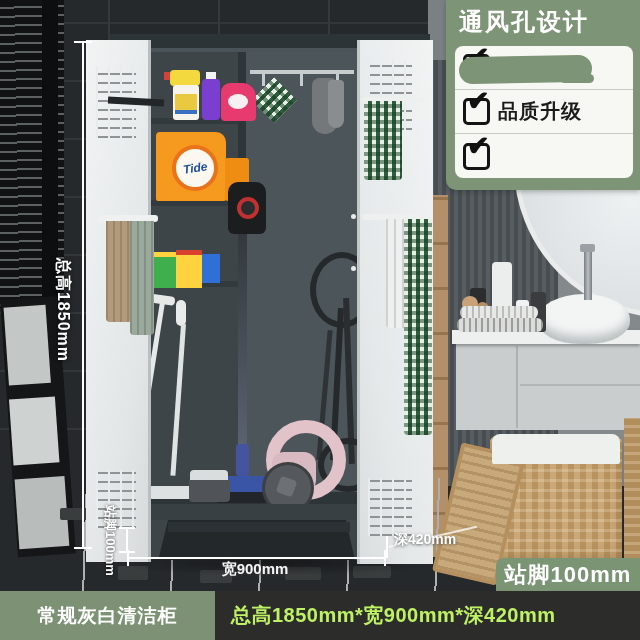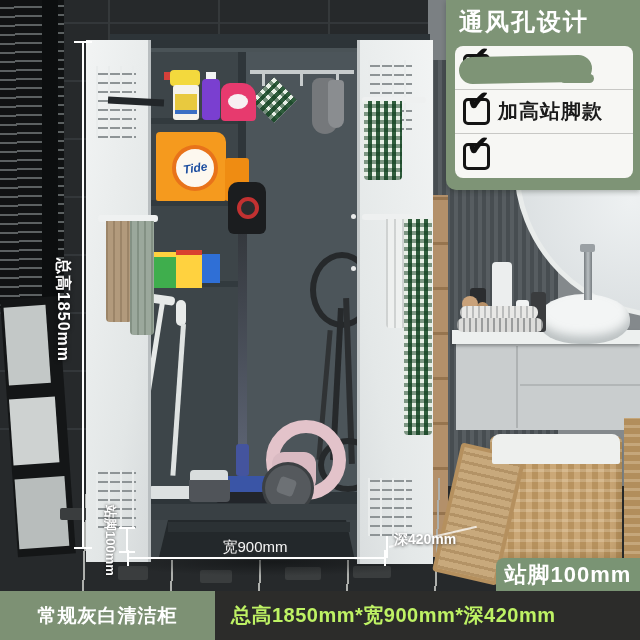--- a/index.html
+++ b/index.html
@@ -191,22 +191,22 @@
     font-size:16px;font-weight:bold;text-align:center;letter-spacing:1px;z-index:41;
     text-shadow:0 0 4px rgba(0,0,0,.7);}
   .legline{left:126px;top:528px;width:2px;height:24px;}
   .legcap-t{left:119px;top:527px;width:16px;height:2px;}
   .legcap-b{left:119px;top:551px;width:16px;height:2px;}
   .leglabel{left:60px;top:533px;width:102px;height:15px;transform:rotate(90deg);color:#fff;
     font-size:13px;font-weight:bold;text-align:center;z-index:41;text-shadow:0 0 3px rgba(0,0,0,.75);}
   .wline{left:128px;top:557px;width:258px;height:2px;}
   .wcap-l{left:127px;top:550px;width:2px;height:16px;}
   .wcap-r{left:384px;top:550px;width:2px;height:16px;}
-  .wlabel{left:200px;top:538px;width:110px;color:rgba(255,255,255,.95);font-size:15px;
-    font-weight:normal;text-align:center;z-index:41;text-shadow:0 1px 3px rgba(60,60,60,.8);}
+  .wlabel{left:200px;top:560px;width:110px;color:rgba(255,255,255,.95);font-size:15px;
+    font-weight:bold;text-align:center;z-index:41;text-shadow:0 1px 3px rgba(60,60,60,.8);}
   .dtick{left:386px;top:536px;width:2px;height:22px;}
   .dline{left:389px;top:546px;width:90px;height:2px;background:rgba(255,255,255,.75);
     transform:rotate(-13deg);transform-origin:left center;z-index:40;}
   .dlabel{left:394px;top:531px;width:80px;color:#fff;font-size:14px;font-weight:bold;z-index:41;
     text-shadow:0 1px 3px rgba(60,60,60,.8);}
 
   
   .promo-panel{left:446px;top:0;width:194px;height:190px;background:#7E9476;
     border-radius:0 0 0 10px;z-index:50;box-shadow:0 2px 5px rgba(30,40,30,.3);}
   .promo-title{left:446px;top:6px;width:156px;color:#fff;font-size:24px;font-weight:bold;
@@ -392,21 +392,21 @@
   <div class="feat-row fr1">
     <span class="checkbox">
         <span class="checkmark">✔</span>
       </span>
     <span class="feat-label"></span>
   </div>
   <div class="feat-row fr2">
     <span class="checkbox">
         <span class="checkmark">✔</span>
       </span>
-    <span class="feat-label">加高站脚款</span>
+    <span class="feat-label">品质升级</span>
   </div>
   <div class="feat-row fr3">
     <span class="checkbox">
         <span class="checkmark">✔</span>
       </span>
   </div>
   <div class="abs scribble"></div>
   <div class="abs scribble2"></div>
 
   <div class="abs leg-badge">

